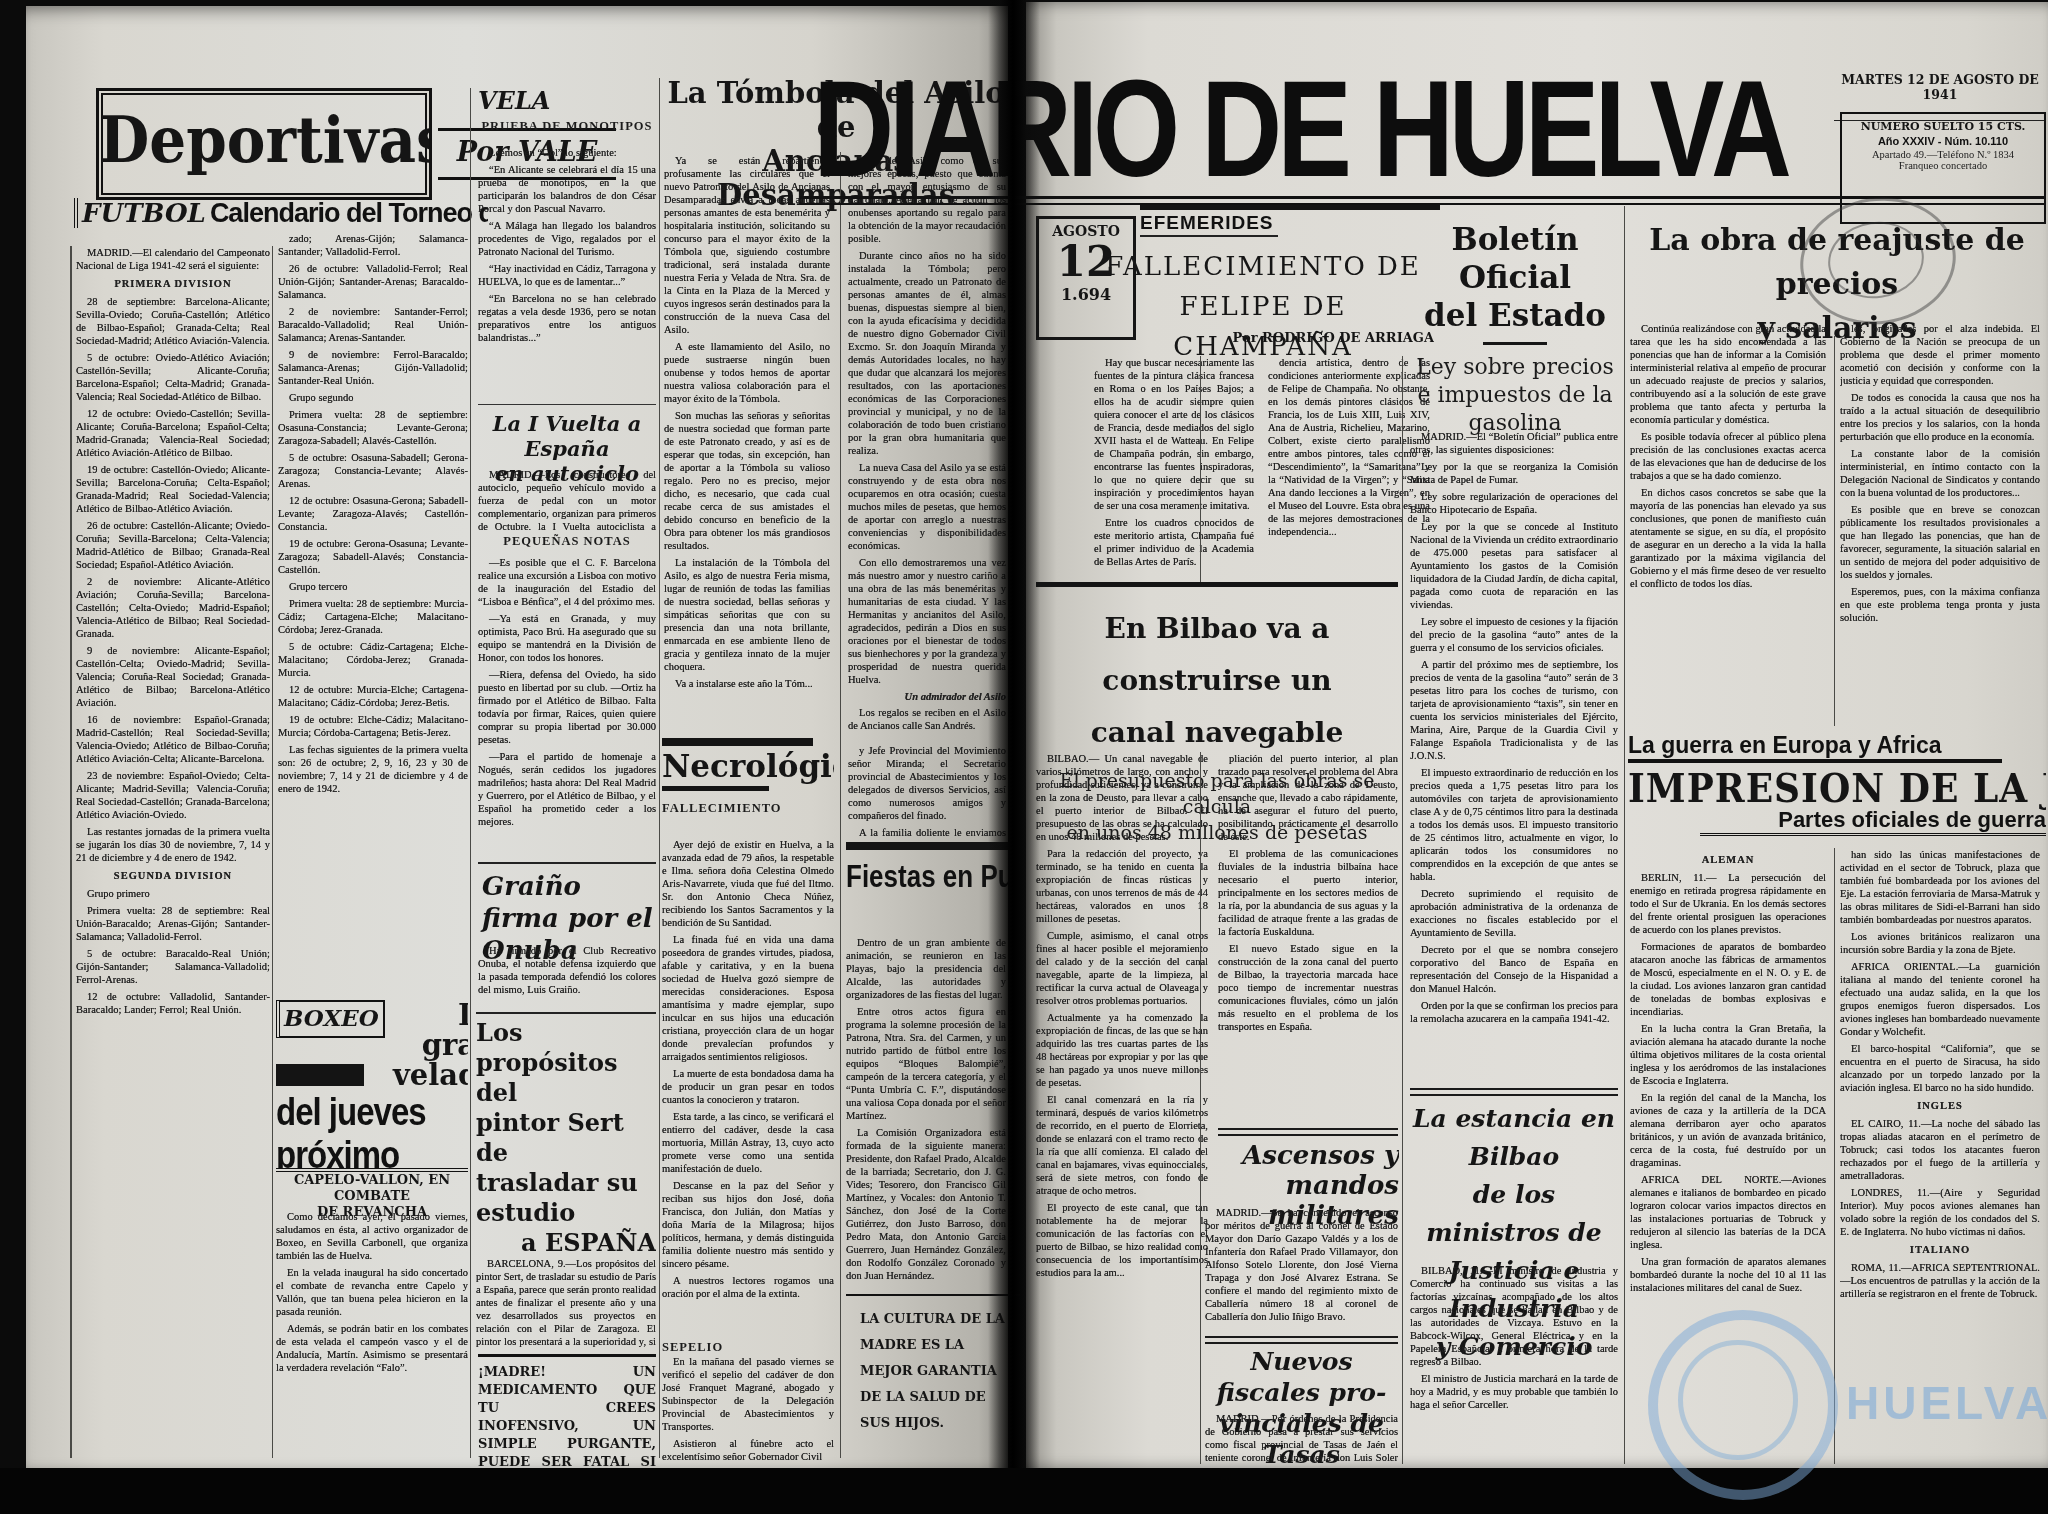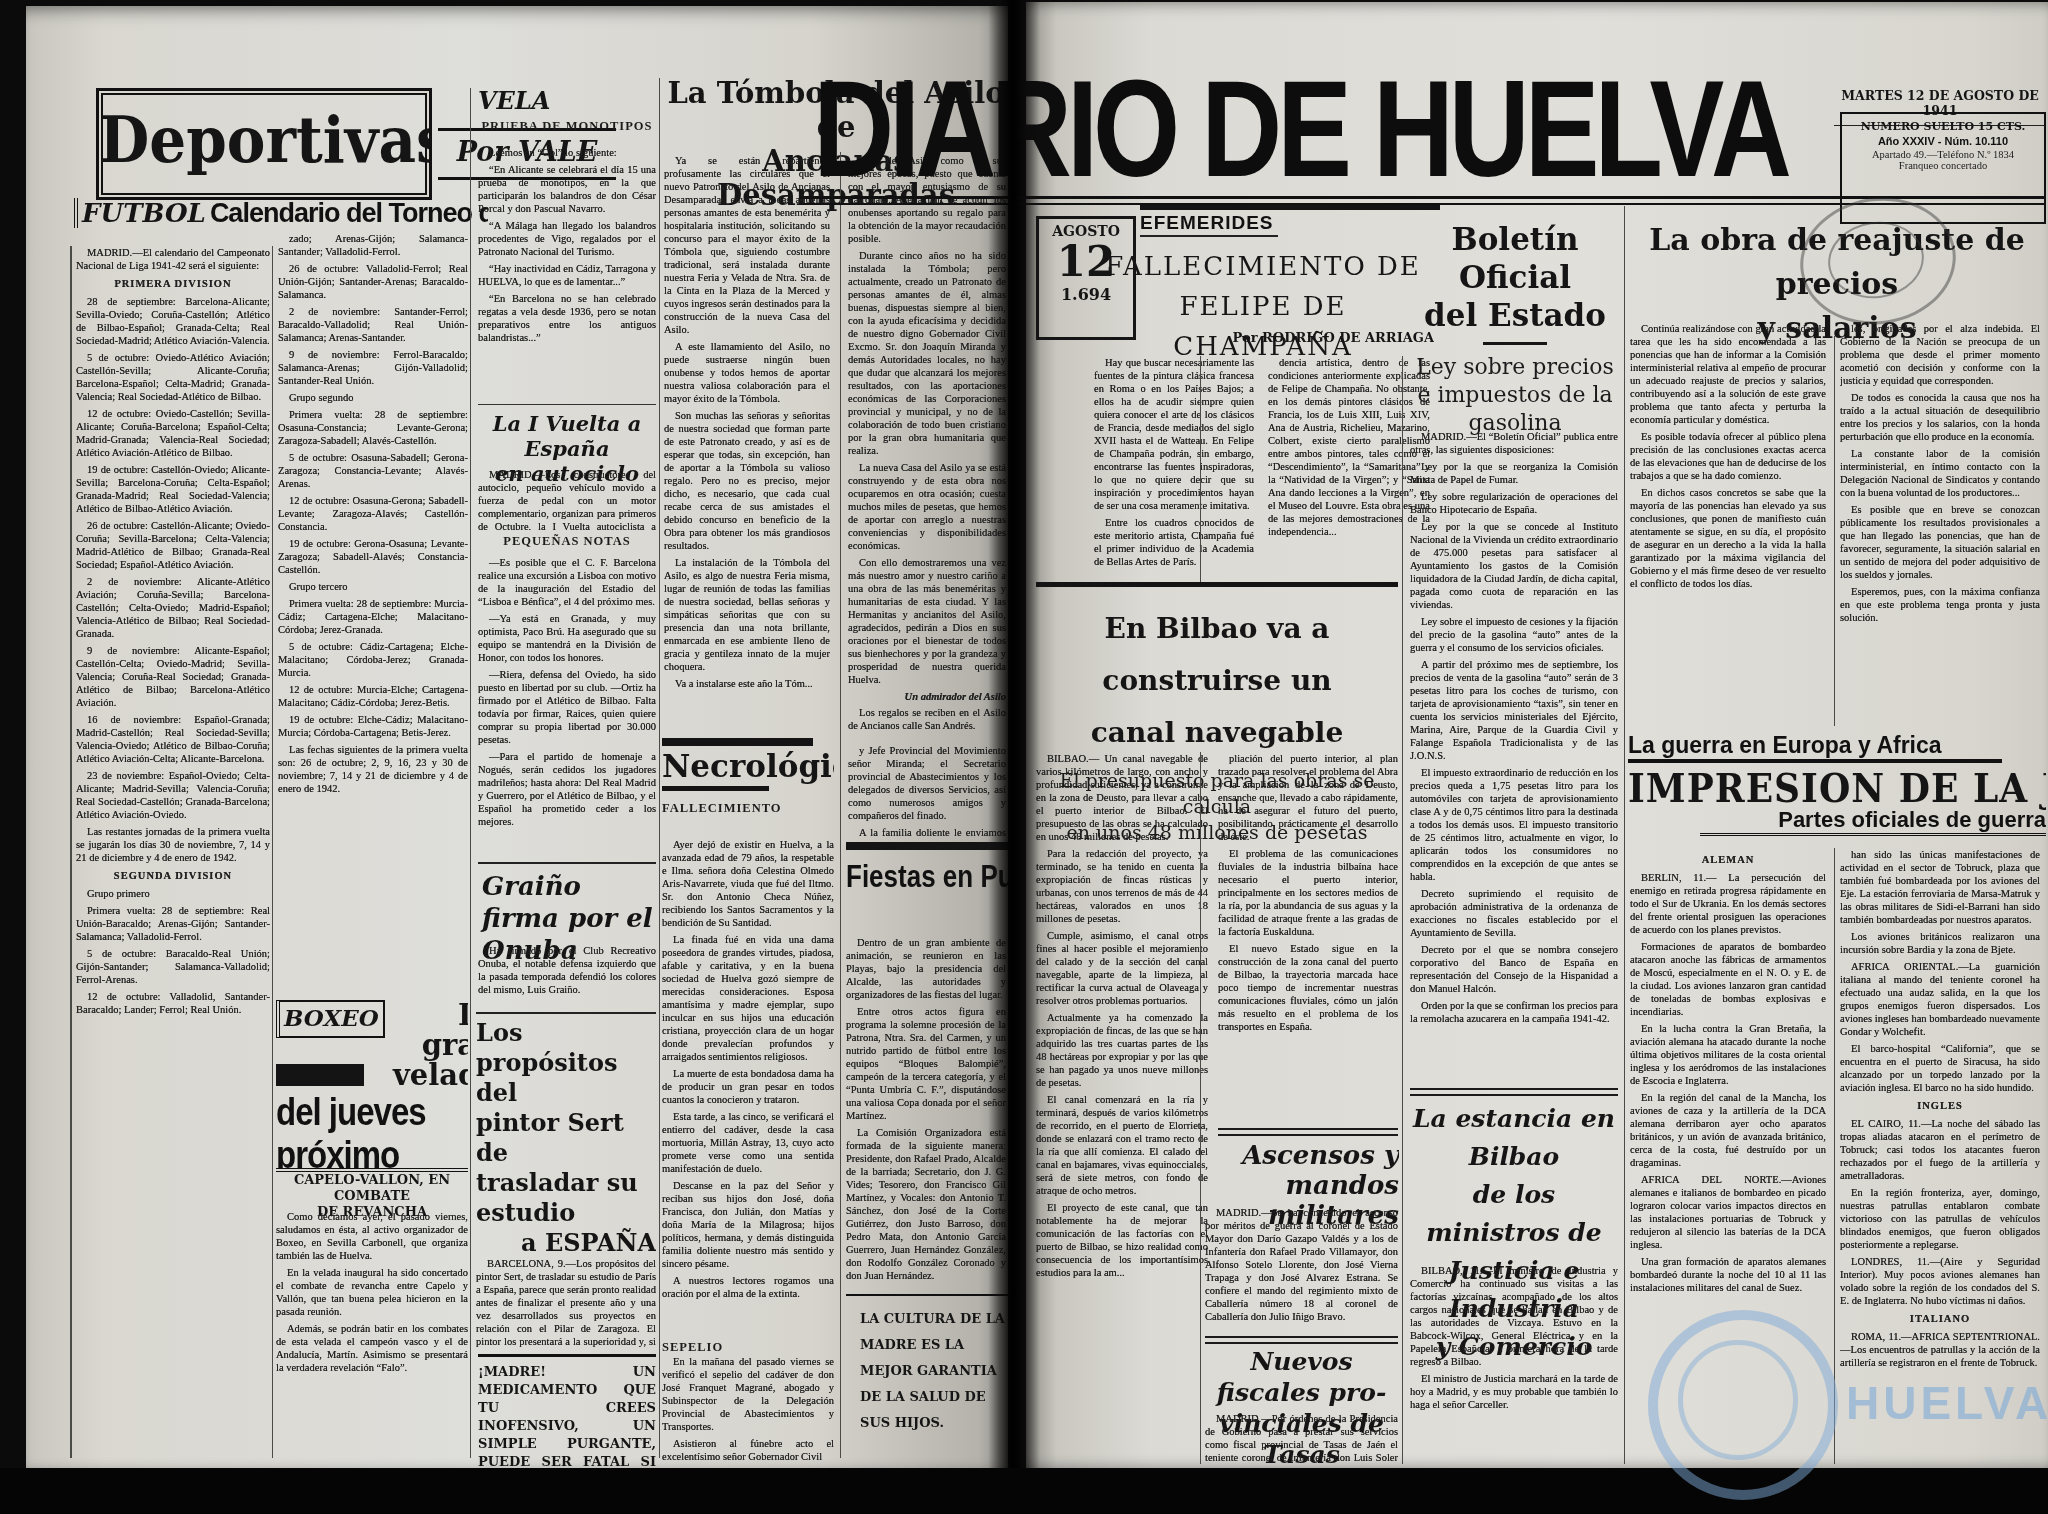--- a/index.html
+++ b/index.html
@@ -211,21 +211,21 @@
 
   <div class="vrule" style="left:70px;top:246px;height:1212px;width:2px;"></div>
   <div class="vrule" style="left:272px;top:246px;height:1212px;"></div>
   <div class="vrule" style="left:470px;top:88px;height:1370px;"></div>
   <div class="vrule" style="left:659px;top:78px;height:1380px;"></div>
   <div class="vrule" style="left:840px;top:152px;height:1306px;"></div>
 
   <div id="masthead">DIARIO DE HUELVA</div>
   <div id="mastrule"></div>
 
-  <div class="art hserif" style="left:1834px;top:88px;width:212px;font-size:12.5px;text-align:center;border-bottom:1px solid #222;padding-bottom:7px;">MARTES 12 DE AGOSTO DE 1941</div>
+  <div class="art hserif" style="left:1834px;top:72px;width:212px;font-size:12.5px;text-align:center;border-bottom:1px solid #222;padding-bottom:18px;">MARTES 12 DE AGOSTO DE 1941</div>
   <div class="art" style="left:1840px;top:112px;width:202px;height:102px;border:2px solid #111;text-align:center;padding-top:6px;">
     <div class="hserif" style="font-size:11px;">NUMERO SUELTO 15 CTS.</div>
     <div class="cond" style="font-size:11px;margin:2px 0;">Año XXXIV - Núm. 10.110</div>
     <div style="font-size:10.5px;">Apartado 49.—Teléfono N.º 1834</div>
     <div style="font-size:10.5px;">Franqueo concertado</div>
   </div>
   <div class="stamp" style="left:1800px;top:198px;width:150px;height:120px;transform:rotate(-8deg);"></div>
   <div class="stamp" style="left:1828px;top:222px;width:92px;height:72px;transform:rotate(-8deg);border-width:2px;"></div>
 
   <div class="art" style="left:1036px;top:216px;width:94px;height:118px;border:3px solid #151515;text-align:center;">
@@ -344,21 +344,20 @@
       <p>AFRICA DEL NORTE.—Aviones alemanes e italianos de bombardeo en picado lograron colocar varios impactos directos en las instalaciones portuarias de Tobruck y redujeron al silencio las baterías de la DCA inglesa.</p>
       <p>Una gran formación de aparatos alemanes bombardeó durante la noche del 10 al 11 las instalaciones militares del canal de Suez.</p>
     </div>
   <div class="art bt" style="left:1840px;top:848px;width:200px;height:616px;">
       <p>han sido las únicas manifestaciones de actividad en el sector de Tobruck, plaza que también fué bombardeada por los aviones del Eje. La estación ferroviaria de Marsa-Matruk y las obras militares de Sidi-el-Barrani han sido también bombardeadas por nuestros aparatos.</p>
       <p>Los aviones británicos realizaron una incursión sobre Bardia y la zona de Bjete.</p>
       <p>AFRICA ORIENTAL.—La guarnición italiana al mando del teniente coronel ha efectuado una audaz salida, en la que los grupos enemigos fueron dispersados. Los aviones ingleses han bombardeado nuevamente Gondar y Wolchefit.</p>
       <p>El barco-hospital “California”, que se encuentra en el puerto de Siracusa, ha sido alcanzado por un torpedo lanzado por la aviación inglesa. El barco no ha sido hundido.</p>
       <p class="ct">INGLES</p>
       <p>EL CAIRO, 11.—La noche del sábado las tropas aliadas atacaron en el perímetro de Tobruck; casi todos los atacantes fueron rechazados por el fuego de la artillería y ametralladoras.</p>
-      <p>En la región fronteriza, ayer, domingo, nuestras patrullas entablaron combate victorioso con las patrullas de vehículos blindados enemigos, que fueron obligados posteriormente a replegarse.</p>
       <p>LONDRES, 11.—(Aire y Seguridad Interior). Muy pocos aviones alemanes han volado sobre la región de los condados del S. E. de Inglaterra. No hubo víctimas ni daños.</p>
       <p class="ct">ITALIANO</p>
       <p>ROMA, 11.—AFRICA SEPTENTRIONAL.—Los encuentros de patrullas y la acción de la artillería se registraron en el frente de Tobruck.</p>
     </div>
 
   <div class="vrule" style="left:1200px;top:356px;height:226px;"></div>
   <div class="vrule" style="left:1200px;top:752px;height:712px;"></div>
   <div class="vrule" style="left:1402px;top:356px;height:1108px;"></div>
   <div class="vrule" style="left:1624px;top:206px;height:1258px;"></div>
   <div class="vrule" style="left:1834px;top:336px;height:390px;"></div>

